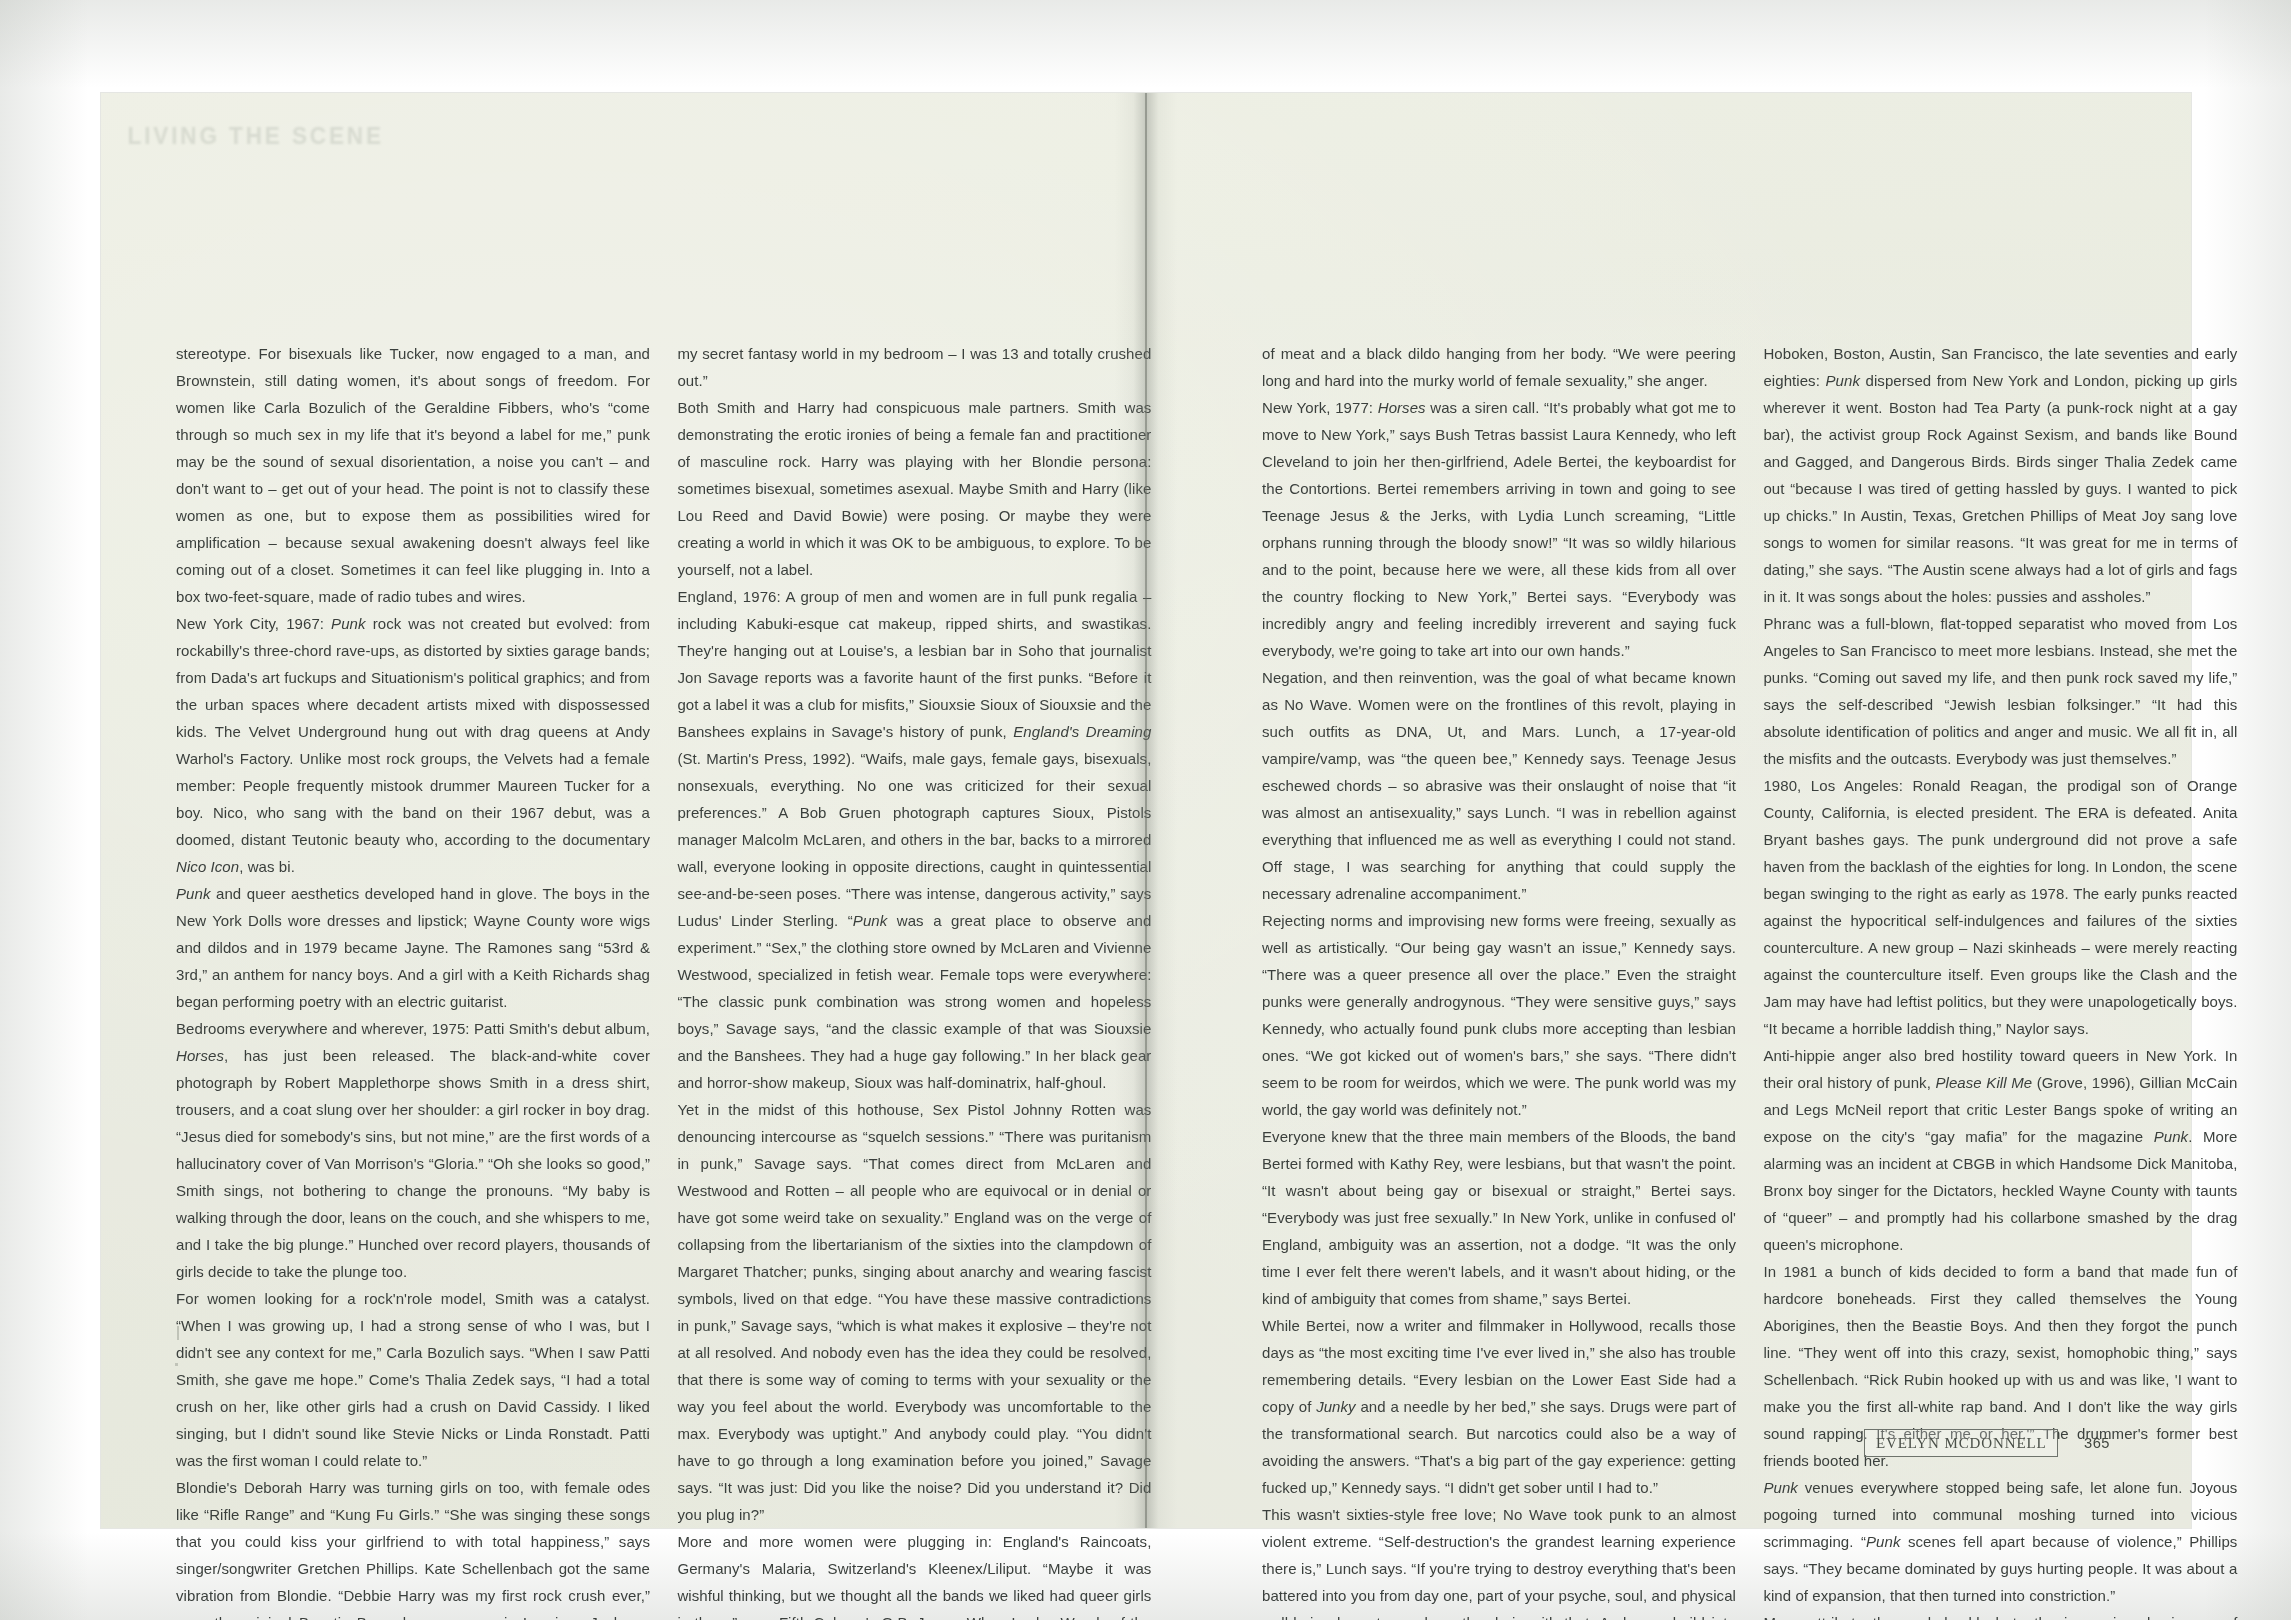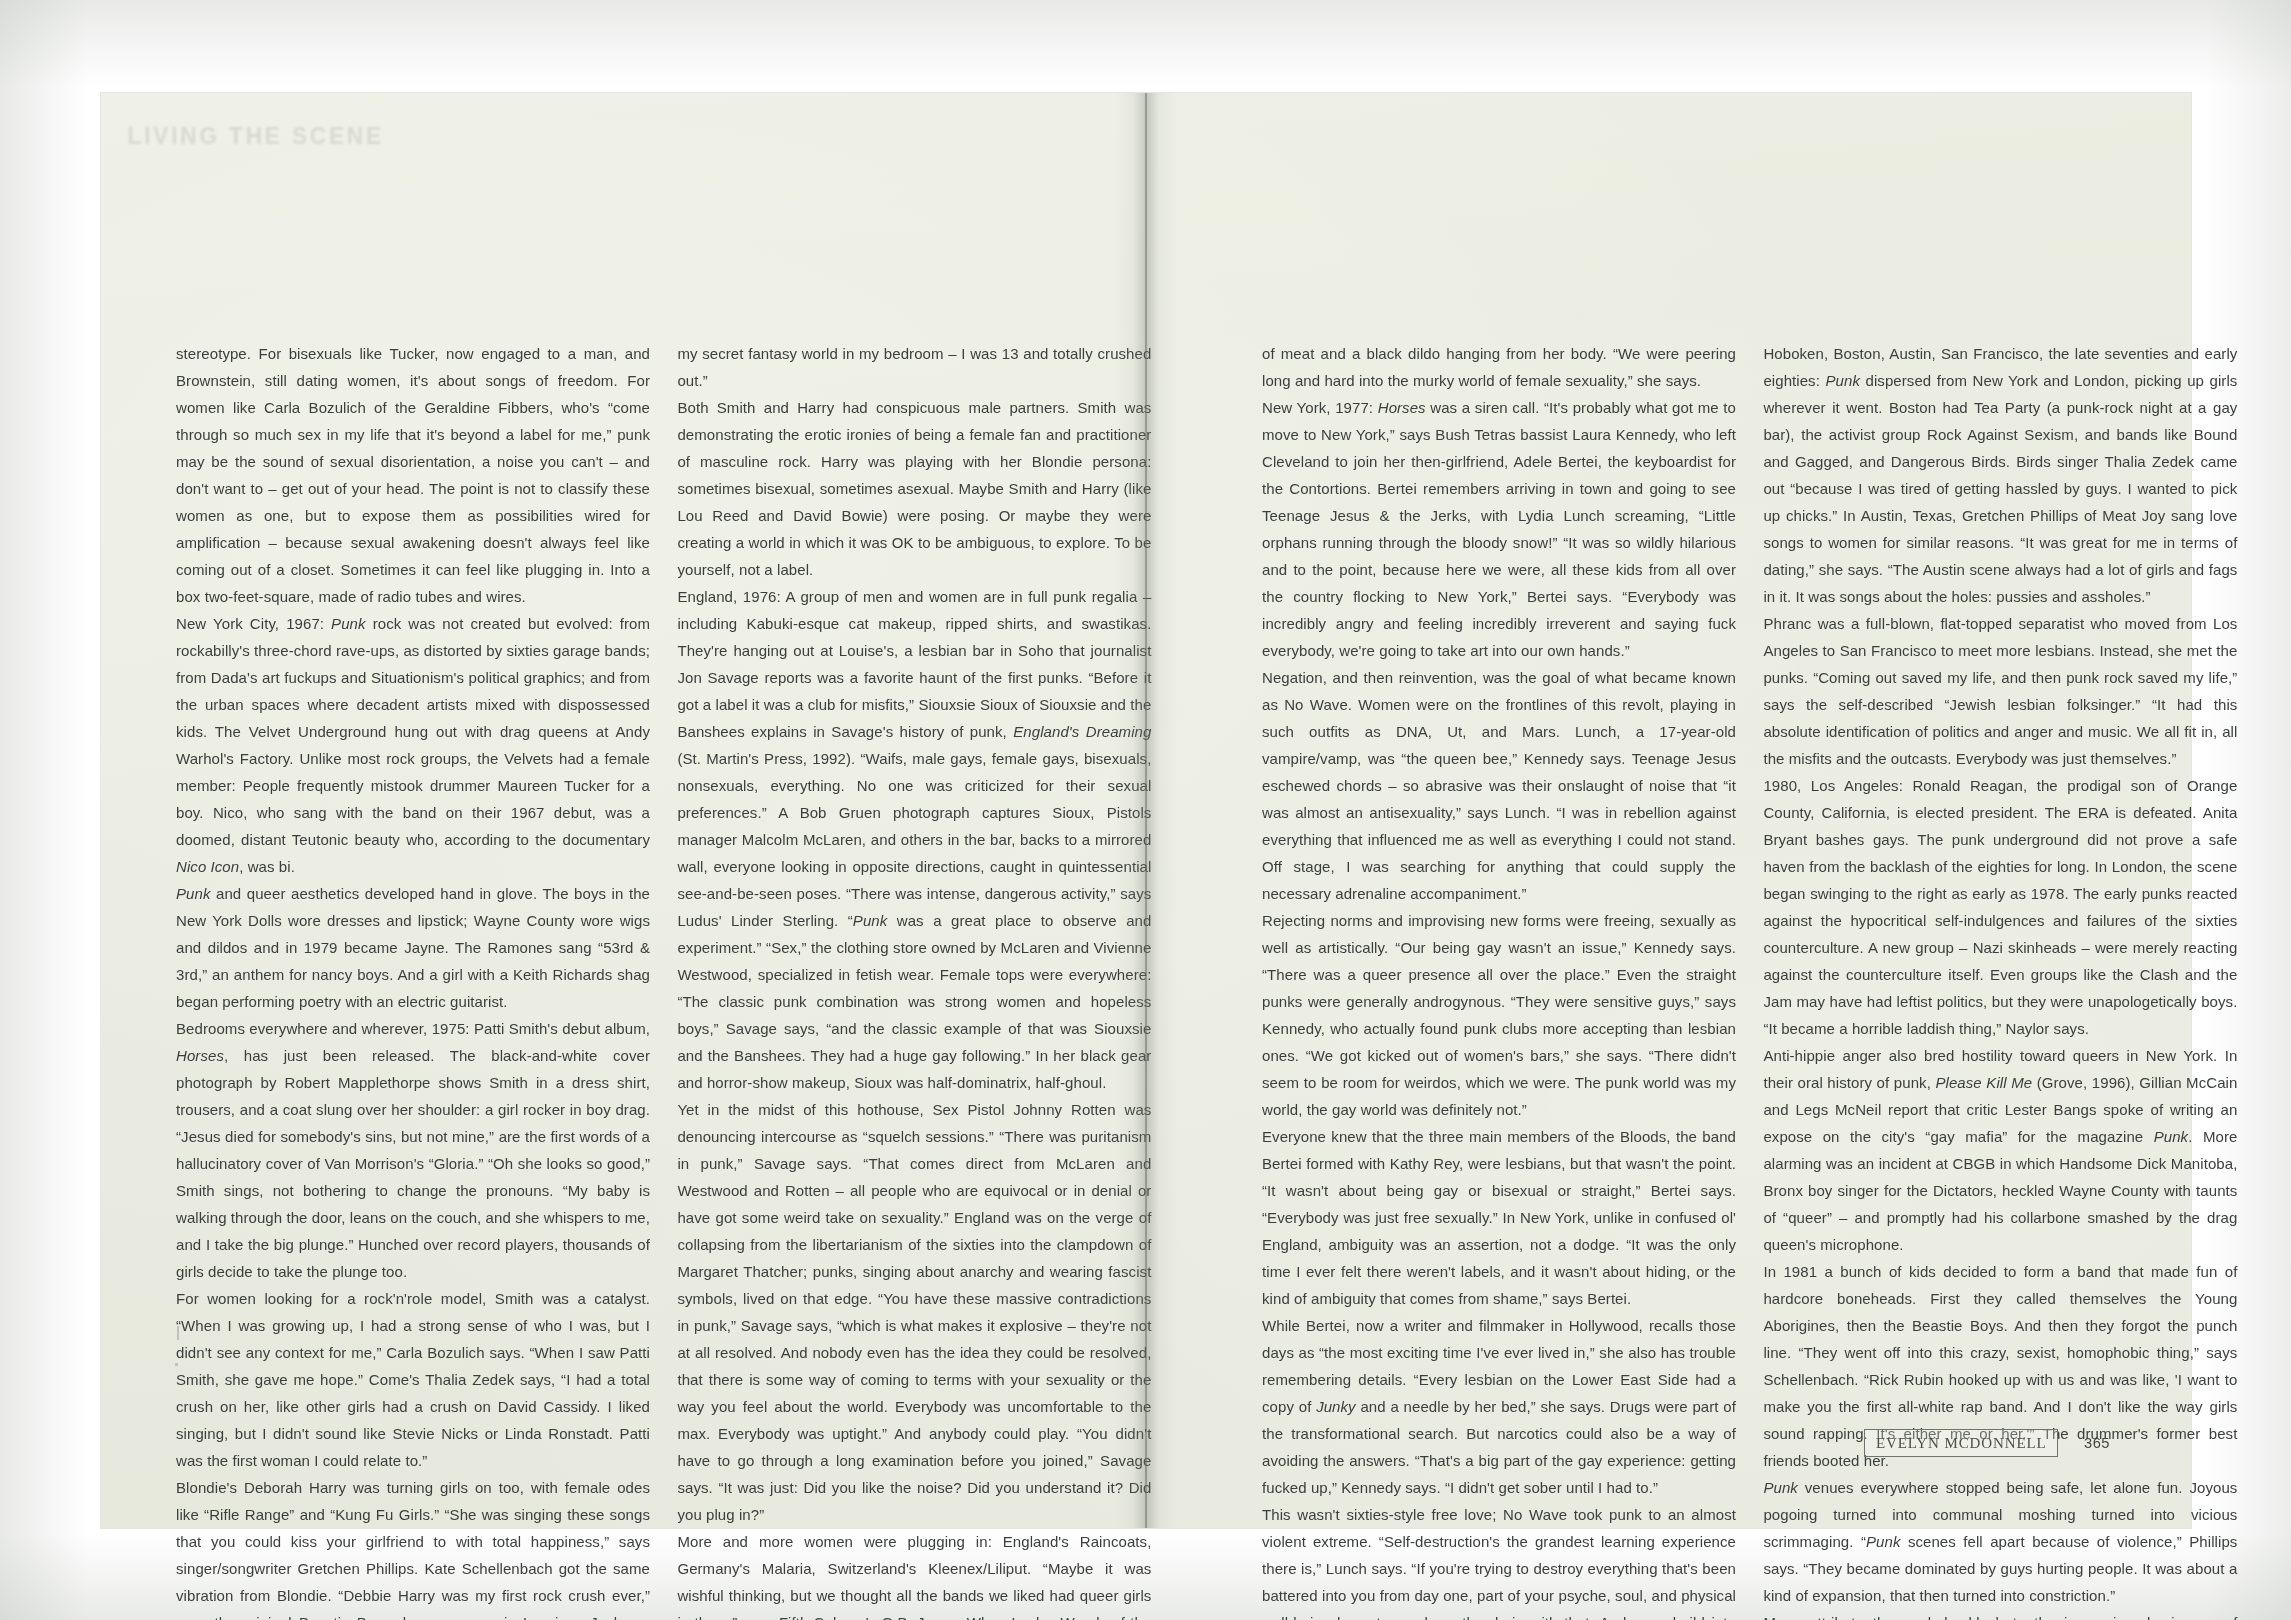--- a/index.html
+++ b/index.html
@@ -222,21 +222,21 @@
           <p>England, 1976: A group of men and women are in full punk regalia – including Kabuki-esque cat makeup, ripped shirts, and swastikas. They're hanging out at Louise's, a lesbian bar in Soho that journalist Jon Savage reports was a favorite haunt of the first punks. “Before it got a label it was a club for misfits,” Siouxsie Sioux of Siouxsie and the Banshees explains in Savage's history of punk, <i>England's Dreaming</i> (St. Martin's Press, 1992). “Waifs, male gays, female gays, bisexuals, nonsexuals, everything. No one was criticized for their sexual preferences.” A Bob Gruen photograph captures Sioux, Pistols manager Malcolm McLaren, and others in the bar, backs to a mirrored wall, everyone looking in opposite directions, caught in quintessential see-and-be-seen poses. “There was intense, dangerous activity,” says Ludus' Linder Sterling. “<i>Punk</i> was a great place to observe and experiment.” “Sex,” the clothing store owned by McLaren and Vivienne Westwood, specialized in fetish wear. Female tops were everywhere: “The classic punk combination was strong women and hopeless boys,” Savage says, “and the classic example of that was Siouxsie and the Banshees. They had a huge gay following.” In her black gear and horror-show makeup, Sioux was half-dominatrix, half-ghoul.</p>
           <p>Yet in the midst of this hothouse, Sex Pistol Johnny Rotten was denouncing intercourse as “squelch sessions.” “There was puritanism in punk,” Savage says. “That comes direct from McLaren and Westwood and Rotten – all people who are equivocal or in denial or have got some weird take on sexuality.” England was on the verge of collapsing from the libertarianism of the sixties into the clampdown of Margaret Thatcher; punks, singing about anarchy and wearing fascist symbols, lived on that edge. “You have these massive contradictions in punk,” Savage says, “which is what makes it explosive – they're not at all resolved. And nobody even has the idea they could be resolved, that there is some way of coming to terms with your sexuality or the way you feel about the world. Everybody was uncomfortable to the max. Everybody was uptight.” And anybody could play. “You didn't have to go through a long examination before you joined,” Savage says. “It was just: Did you like the noise? Did you understand it? Did you plug in?”</p>
           <p>More and more women were plugging in: England's Raincoats, Germany's Malaria, Switzerland's Kleenex/Liliput. “Maybe it was wishful thinking, but we thought all the bands we liked had queer girls in them,” says Fifth Column's G.B. Jones. When Lesley Woods of the Au Pairs sang, “This is the night for love/A negotiation with someone/This is the start of the searching of your heart,” it sounded like a farewell to one set of arms and a call to another. A decade before Tribe 8 staged ritual castrations, Sterling performed with chunks</p>
         </div>
       </div>
     </div>
 
     <div class="page page-right">
       <div class="cols cols-right">
         <div class="col">
-          <p>of meat and a black dildo hanging from her body. “We were peering long and hard into the murky world of female sexuality,” she says.</p>
+          <p>of meat and a black dildo hanging from her body. “We were peering long and hard into the murky world of female sexuality,” she anger.</p>
           <p>New York, 1977: <i>Horses</i> was a siren call. “It's probably what got me to move to New York,” says Bush Tetras bassist Laura Kennedy, who left Cleveland to join her then-girlfriend, Adele Bertei, the keyboardist for the Contortions. Bertei remembers arriving in town and going to see Teenage Jesus &amp; the Jerks, with Lydia Lunch screaming, “Little orphans running through the bloody snow!” “It was so wildly hilarious and to the point, because here we were, all these kids from all over the country flocking to New York,” Bertei says. “Everybody was incredibly angry and feeling incredibly irreverent and saying fuck everybody, we're going to take art into our own hands.”</p>
           <p>Negation, and then reinvention, was the goal of what became known as No Wave. Women were on the frontlines of this revolt, playing in such outfits as DNA, Ut, and Mars. Lunch, a 17-year-old vampire/vamp, was “the queen bee,” Kennedy says. Teenage Jesus eschewed chords – so abrasive was their onslaught of noise that “it was almost an antisexuality,” says Lunch. “I was in rebellion against everything that influenced me as well as everything I could not stand. Off stage, I was searching for anything that could supply the necessary adrenaline accompaniment.”</p>
           <p>Rejecting norms and improvising new forms were freeing, sexually as well as artistically. “Our being gay wasn't an issue,” Kennedy says. “There was a queer presence all over the place.” Even the straight punks were generally androgynous. “They were sensitive guys,” says Kennedy, who actually found punk clubs more accepting than lesbian ones. “We got kicked out of women's bars,” she says. “There didn't seem to be room for weirdos, which we were. The punk world was my world, the gay world was definitely not.”</p>
           <p>Everyone knew that the three main members of the Bloods, the band Bertei formed with Kathy Rey, were lesbians, but that wasn't the point. “It wasn't about being gay or bisexual or straight,” Bertei says. “Everybody was just free sexually.” In New York, unlike in confused ol' England, ambiguity was an assertion, not a dodge. “It was the only time I ever felt there weren't labels, and it wasn't about hiding, or the kind of ambiguity that comes from shame,” says Bertei.</p>
           <p>While Bertei, now a writer and filmmaker in Hollywood, recalls those days as “the most exciting time I've ever lived in,” she also has trouble remembering details. “Every lesbian on the Lower East Side had a copy of <i>Junky</i> and a needle by her bed,” she says. Drugs were part of the transformational search. But narcotics could also be a way of avoiding the answers. “That's a big part of the gay experience: getting fucked up,” Kennedy says. “I didn't get sober until I had to.”</p>
           <p>This wasn't sixties-style free love; No Wave took punk to an almost violent extreme. “Self-destruction's the grandest learning experience there is,” Lunch says. “If you're trying to destroy everything that's been battered into you from day one, part of your psyche, soul, and physical well-being have to go down the drain with that. And we rebuild into stronger and more educated people.”</p>
         </div>
         <div class="col">
           <p>Hoboken, Boston, Austin, San Francisco, the late seventies and early eighties: <i>Punk</i> dispersed from New York and London, picking up girls wherever it went. Boston had Tea Party (a punk-rock night at a gay bar), the activist group Rock Against Sexism, and bands like Bound and Gagged, and Dangerous Birds. Birds singer Thalia Zedek came out “because I was tired of getting hassled by guys. I wanted to pick up chicks.” In Austin, Texas, Gretchen Phillips of Meat Joy sang love songs to women for similar reasons. “It was great for me in terms of dating,” she says. “The Austin scene always had a lot of girls and fags in it. It was songs about the holes: pussies and assholes.”</p>
           <p>Phranc was a full-blown, flat-topped separatist who moved from Los Angeles to San Francisco to meet more lesbians. Instead, she met the punks. “Coming out saved my life, and then punk rock saved my life,” says the self-described “Jewish lesbian folksinger.” “It had this absolute identification of politics and anger and music. We all fit in, all the misfits and the outcasts. Everybody was just themselves.”</p>

